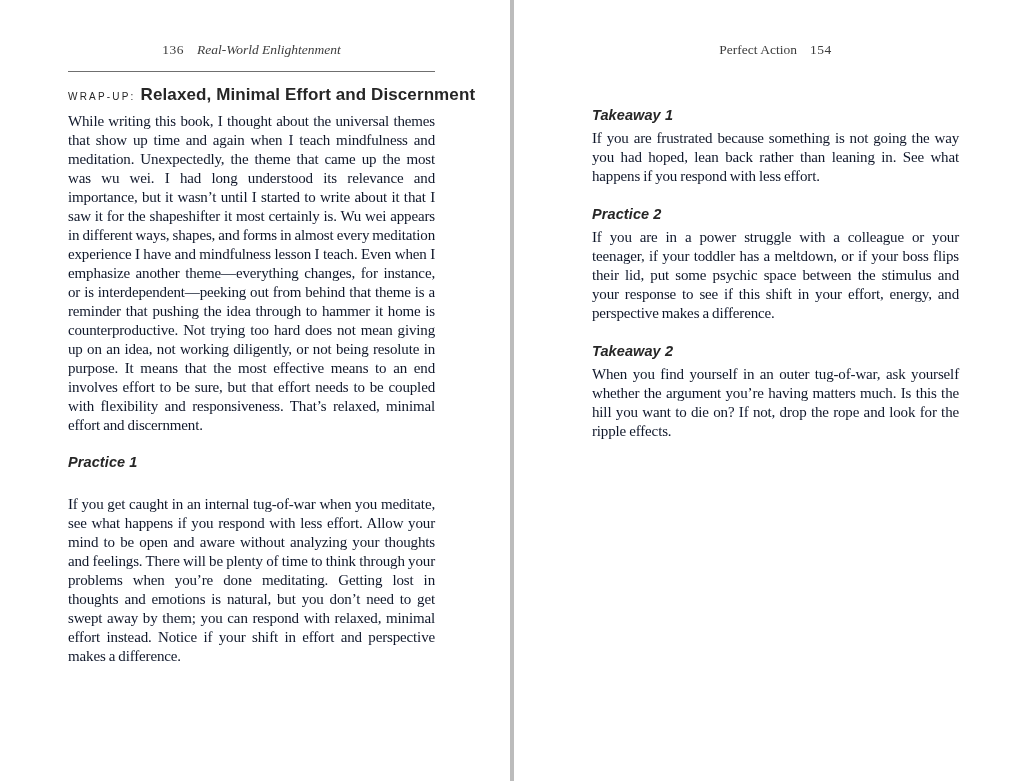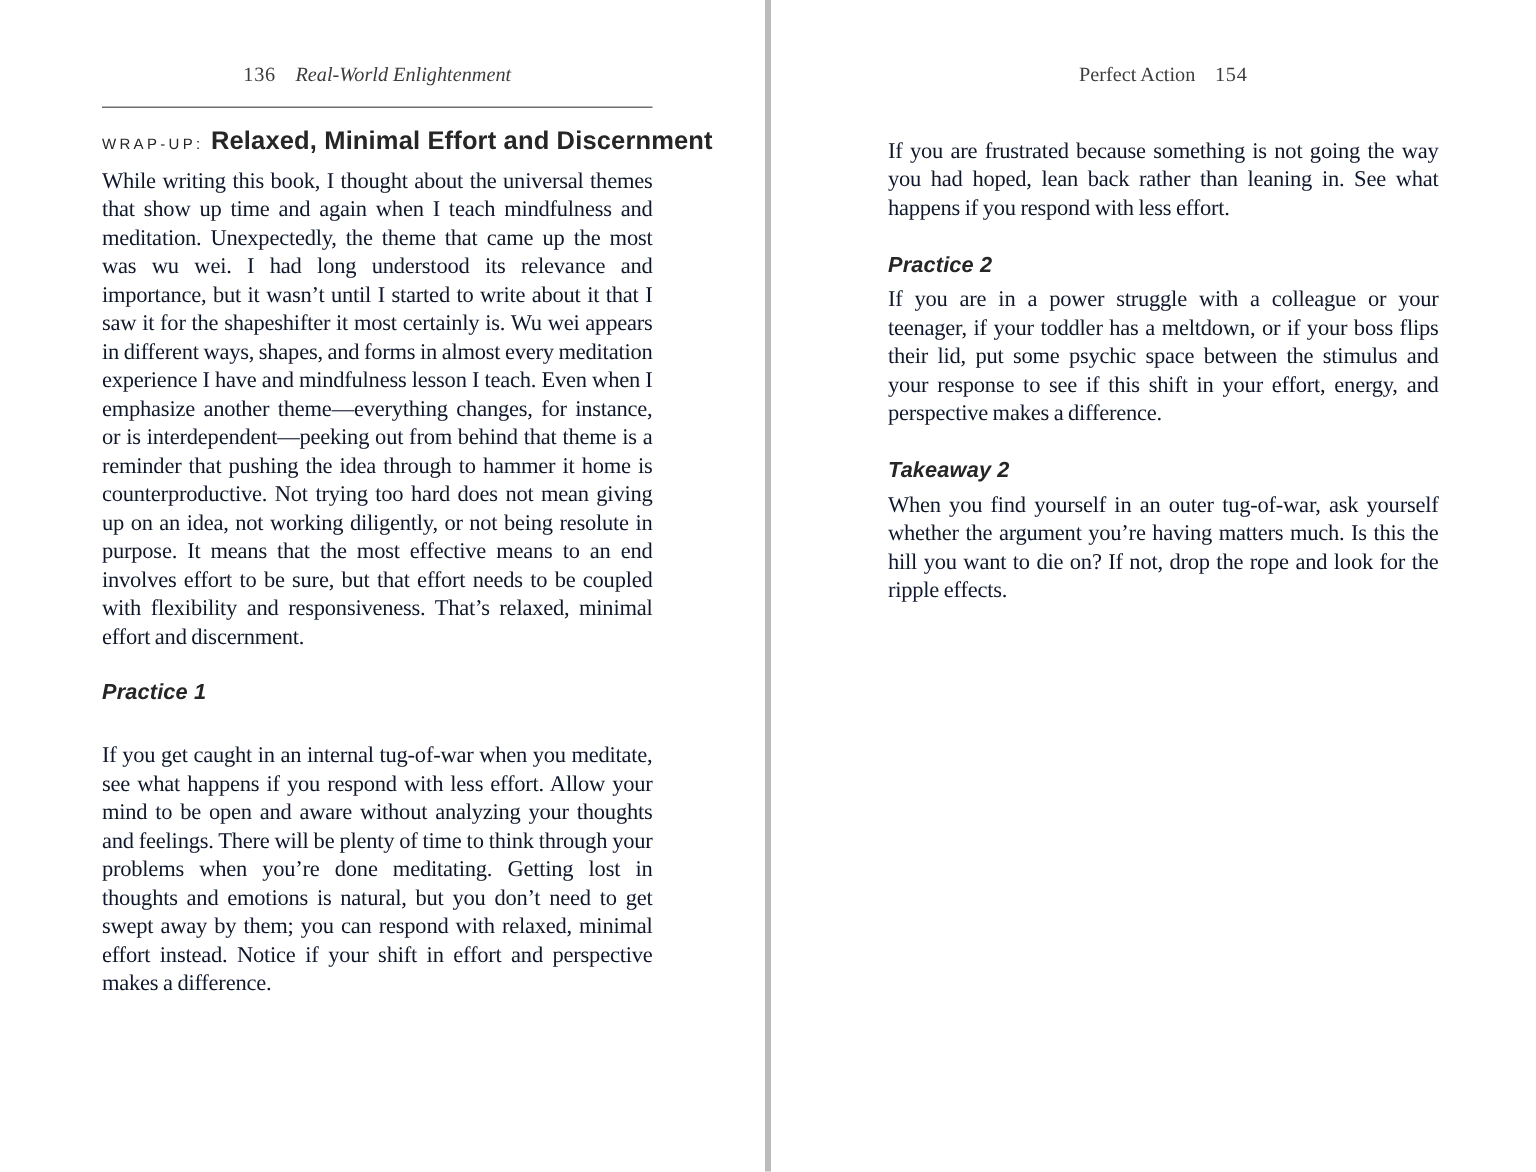--- a/index.html
+++ b/index.html
@@ -148,20 +148,21 @@
       <h3 class="subhead">Practice 1</h3>
       <p class="body-para sub-para">If you get caught in an internal tug-of-war when you meditate, see what happens if you respond with less effort. Allow your mind to be open and aware without analyzing your thoughts and feelings. There will be plenty of time to think through your problems when you’re done meditating. Getting lost in thoughts and emotions is natural, but you don’t need to get swept away by them; you can respond with relaxed, minimal effort instead. Notice if your shift in effort and perspective makes a difference.</p>
     </div>
   </section>
 
   <section class="page page-right">
     <div class="running-header">
       <span class="chapter-title">Perfect Action</span><span class="pagenum">154</span>
     </div>
     <div class="content">
+      <h3 class="subhead subhead-first">Takeaway 1</h3>
       <p class="body-para sub-para">If you are frustrated because something is not going the way you had hoped, lean back rather than leaning in. See what happens if you respond with less effort.</p>
       <h3 class="subhead">Practice 2</h3>
       <p class="body-para sub-para">If you are in a power struggle with a colleague or your teenager, if your toddler has a meltdown, or if your boss flips their lid, put some psychic space between the stimulus and your response to see if this shift in your effort, energy, and perspective makes a difference.</p>
       <h3 class="subhead">Takeaway 2</h3>
       <p class="body-para sub-para">When you find yourself in an outer tug-of-war, ask yourself whether the argument you’re having matters much. Is this the hill you want to die on? If not, drop the rope and look for the ripple effects.</p>
     </div>
   </section>
 
 </div>
 

